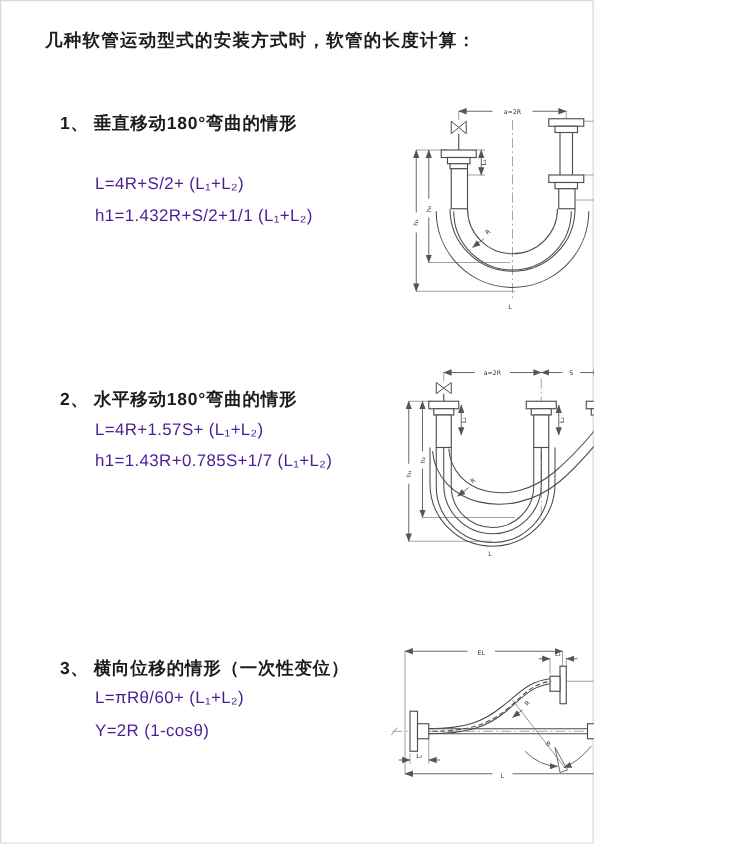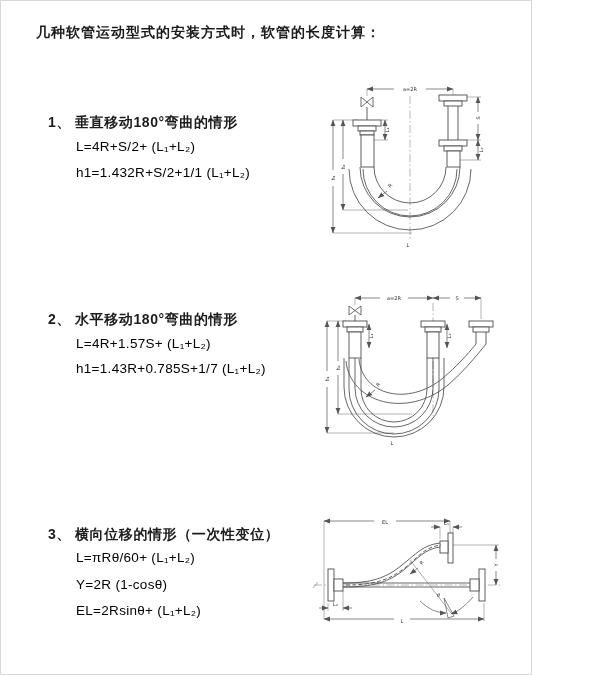--- a/index.html
+++ b/index.html
@@ -1,23 +1,23 @@
 <!DOCTYPE html>
 <html><head>
 <meta charset="utf-8">
 <style>
   html,body{margin:0;padding:0;background:#fff;}
-  .page{position:relative;width:532px;height:675px;background:#ffffff;overflow:hidden;
+  .page{position:relative;width:475px;height:675px;background:#ffffff;overflow:hidden;
         font-family:"Liberation Sans","DejaVu Sans",sans-serif;color:#1c1c1c;
         box-shadow:inset 0 0 0 1px #d9d9d9;}
   .doc-title{position:absolute;left:36px;top:24px;font-size:14px;font-weight:bold;
              letter-spacing:1px;white-space:nowrap;}
   .sec-heading{position:absolute;font-size:14px;font-weight:bold;letter-spacing:0.6px;white-space:nowrap;}
   .sec-heading .num{margin-right:4px;}
-  .formula{position:absolute;font-size:13.5px;letter-spacing:0.3px;white-space:nowrap;color:#000000;}
+  .formula{position:absolute;font-size:13.5px;letter-spacing:0.3px;white-space:nowrap;color:#4c1d95;}
   svg.diag{position:absolute;overflow:visible;}
   .cl{stroke:#999;stroke-width:0.7;stroke-dasharray:8 2.5 1.5 2.5;fill:none;}
   .dim line,.dim path{stroke:#555;stroke-width:0.7;fill:none;}
   .ext line{stroke:#777;stroke-width:0.55;fill:none;}
   .part rect{fill:#fff;stroke:#4c4c4c;stroke-width:0.9;}
   .part line{stroke:#4c4c4c;stroke-width:0.9;}
   .part path{fill:#fff;stroke:#4c4c4c;stroke-width:0.8;}
   .hose path{fill:none;stroke:#4c4c4c;stroke-width:0.85;}
   .thin{stroke:#666;stroke-width:0.55;fill:none;}
   .tri{fill:none;stroke:#555;stroke-width:0.7;}
@@ -34,21 +34,21 @@
         <path d="M0 0L3.5 3.5M3.5 0L0 3.5" stroke="#8a8a8a" stroke-width="0.45"></path>
       </pattern>
       <marker id="ar" viewBox="0 0 10 10" refX="9" refY="5" markerWidth="7" markerHeight="7" orient="auto-start-reverse" markerUnits="userSpaceOnUse">
         <path d="M0 1.4 L9.5 5 L0 8.6 z" fill="#555"></path>
       </marker>
     </defs>
   </svg>
 
   <div class="doc-title">几种软管运动型式的安装方式时，软管的长度计算：</div>
 
-  <div class="sec-heading" style="left:48px;top:114px">
+  <div class="sec-heading" style="left:48px;top:90px">
     <span class="num">1、</span><span>垂直移动180°弯曲的情形</span>
   </div>
   <div class="formula" style="left:76px;top:139px">L=4R+S/2+ (L₁+L₂)</div>
   <div class="formula" style="left:76px;top:165px">h1=1.432R+S/2+1/1 (L₁+L₂)</div>
 
   <svg class="diag" style="left:328px;top:82px" width="170" height="172" viewBox="0 0 170 172">
     <line class="cl" x1="82" y1="14" x2="82" y2="158"></line>
 
     <g class="ext">
       <line x1="39" y1="7" x2="39" y2="14"></line>
@@ -188,21 +188,20 @@
     <text class="dl" x="128.8" y="45" text-anchor="middle" font-size="4.5" transform="rotate(-90 128.8 45)">L₂</text>
     <text class="dl" x="56" y="96" font-size="6.5" transform="rotate(-40 56 96)">R</text>
     <text class="dl" x="70" y="154" text-anchor="middle" font-size="8">L</text>
   </svg>
 
   <div class="sec-heading" style="left:48px;top:526px">
     <span class="num">3、</span><span>横向位移的情形（一次性变位）</span>
   </div>
   <div class="formula" style="left:76px;top:550px">L=πRθ/60+ (L₁+L₂)</div>
   <div class="formula" style="left:76px;top:577px">Y=2R (1-cosθ)</div>
-  <div class="formula" style="left:76px;top:603px">EL=2Rsinθ+ (L₁+L₂)</div>
 
   <svg class="diag" style="left:310px;top:513px" width="205" height="128" viewBox="0 0 205 128">
     <line class="cl" x1="4" y1="72" x2="190" y2="72"></line>
     <line class="thin" x1="3" y1="75" x2="8" y2="69"></line>
 
     <g class="ext">
       <line x1="14" y1="8" x2="14" y2="106"></line>
       <line x1="140" y1="8" x2="140" y2="20"></line>
       <line x1="130" y1="14" x2="130" y2="26"></line>
       <line x1="143" y1="14" x2="143" y2="20"></line>

